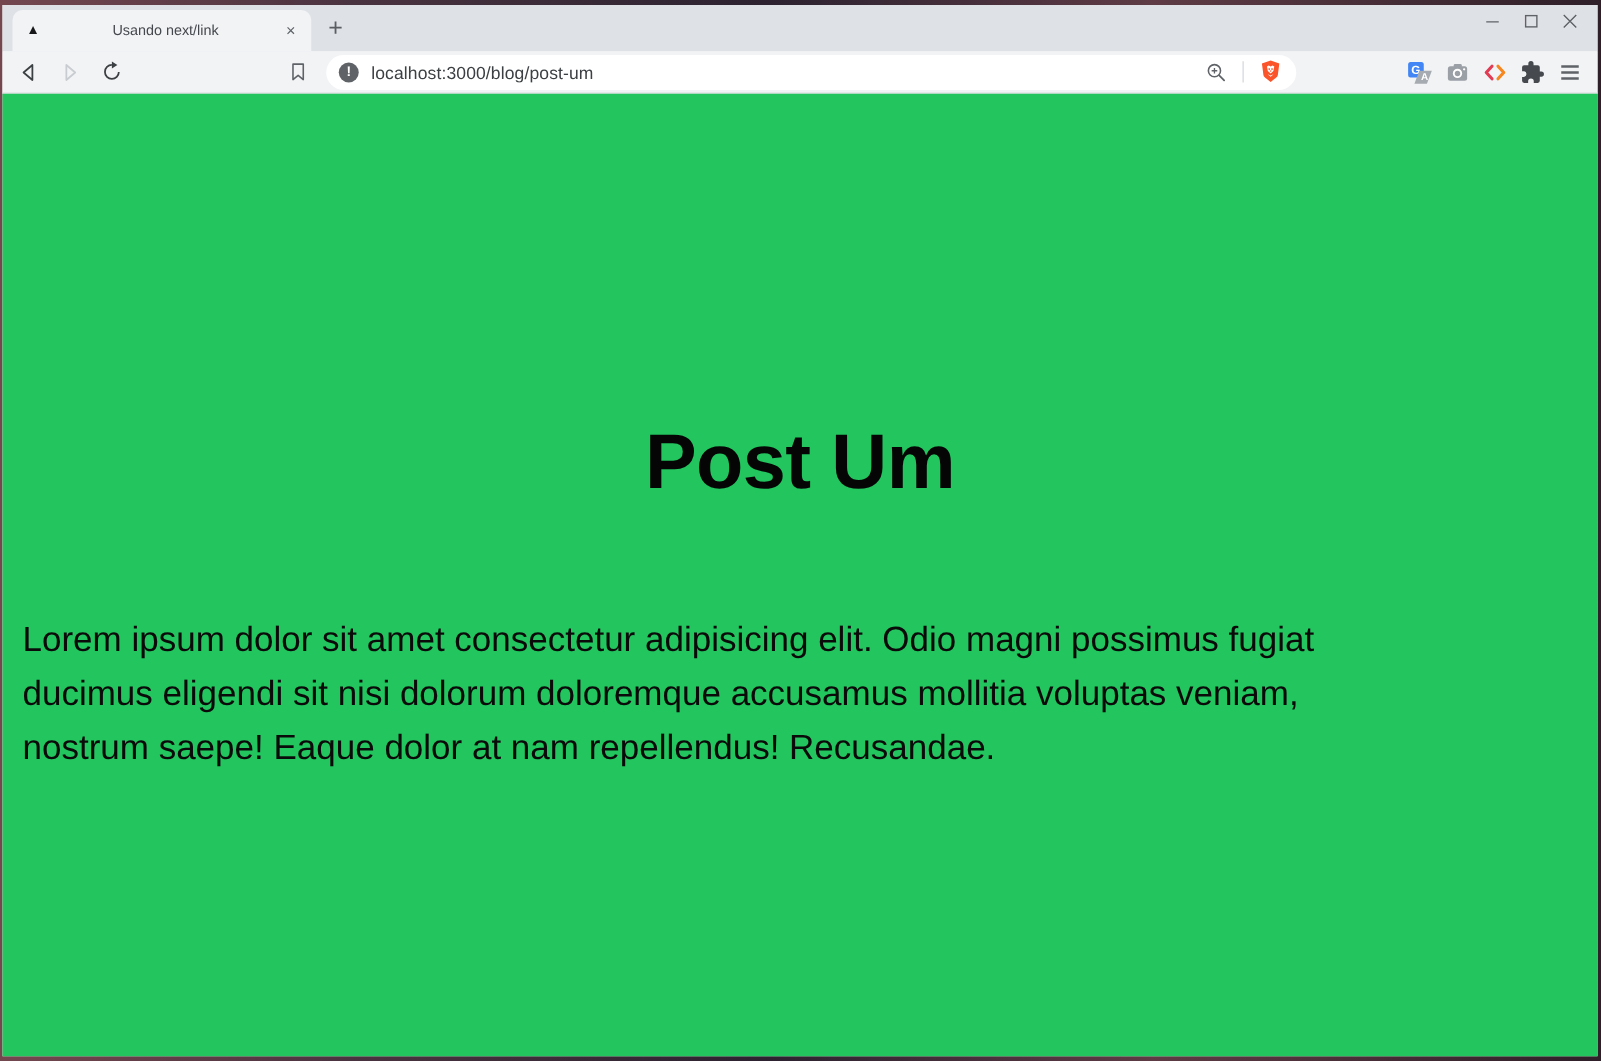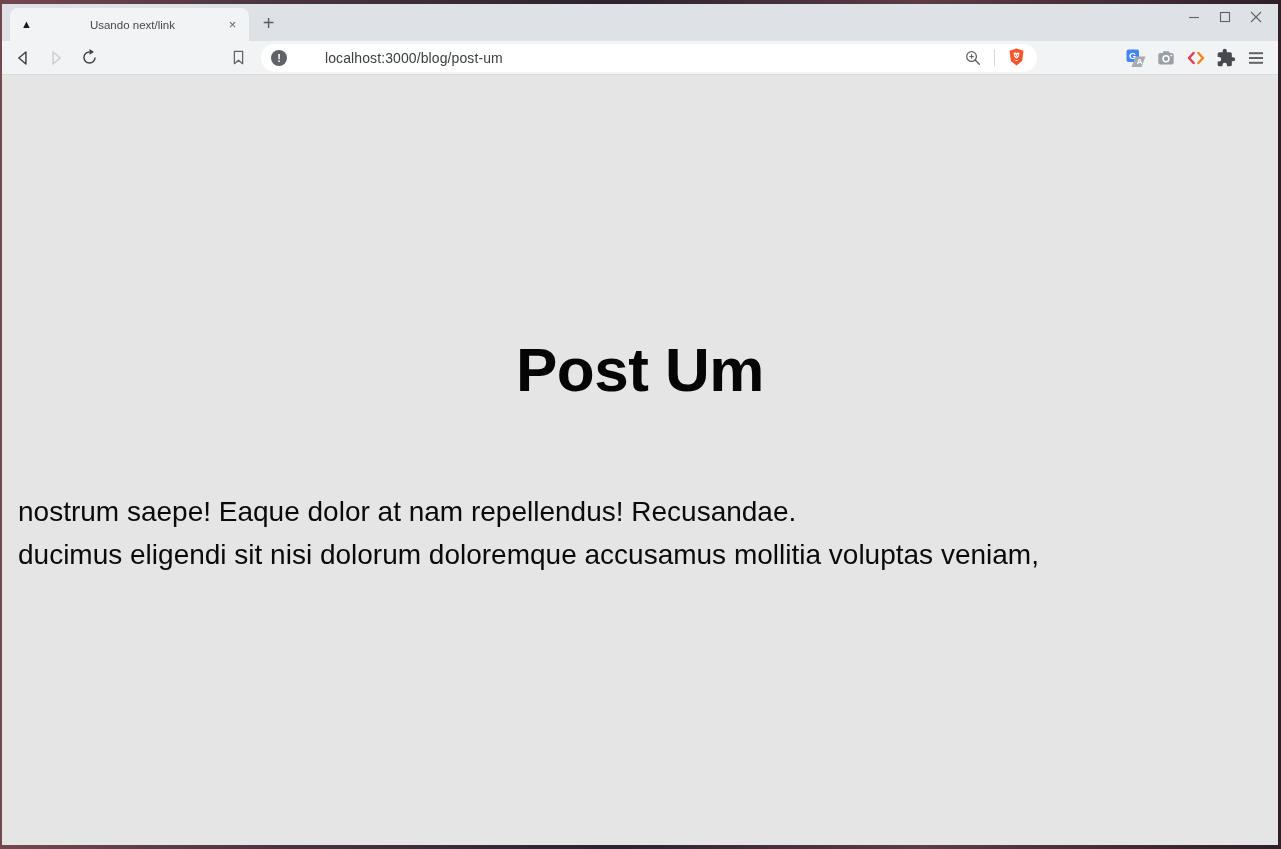--- a/index.html
+++ b/index.html
@@ -126,21 +126,20 @@
     margin-right: 10px;
     flex: 0 0 auto;
   }
   .url-text {
     flex: 1;
     font-size: 14px;
     color: #3c4043;
     white-space: nowrap;
     overflow: hidden;
     letter-spacing: 0.1px;
-    margin-left: 28px;
   }
   .addr-sep {
     width: 1px; height: 17px;
     background: #d5d8db;
     margin: 0 9px;
     flex: 0 0 auto;
   }
   .ext-area {
     display: flex;
     align-items: center;
@@ -148,21 +147,21 @@
   }
   .ext-btn {
     width: 30px; height: 28px;
     display: flex; align-items: center; justify-content: center;
     flex: 0 0 auto;
   }
 
   
   .content {
     flex: 1;
-    background: #e5e5e5;
+    background: #22c55e;
     overflow: hidden;
   }
   .post-title {
     margin-top: 259px;
     text-align: center;
     font-size: 62px;
     line-height: 1.15;
     font-weight: 700;
     letter-spacing: -0.5px;
     color: #050505;
@@ -294,19 +293,20 @@
             <rect x="2" y="7" width="14" height="2" fill="#5f6368"></rect>
             <rect x="2" y="11.8" width="14" height="2" fill="#5f6368"></rect>
           </svg>
         </div>
       </div>
     </div>
 
     <div class="content">
       <h1 class="post-title">Post Um</h1>
       <p class="post-paragraph">
+        <span>Lorem ipsum dolor sit amet consectetur adipisicing elit. Odio magni possimus fugiat</span>
+        <span>ducimus eligendi sit nisi dolorum doloremque accusamus mollitia voluptas veniam,</span>
         <span>nostrum saepe! Eaque dolor at nam repellendus! Recusandae.</span>
-        <span>ducimus eligendi sit nisi dolorum doloremque accusamus mollitia voluptas veniam,</span>
       </p>
     </div>
 
   </div>
 </div>
 
 </body></html>

